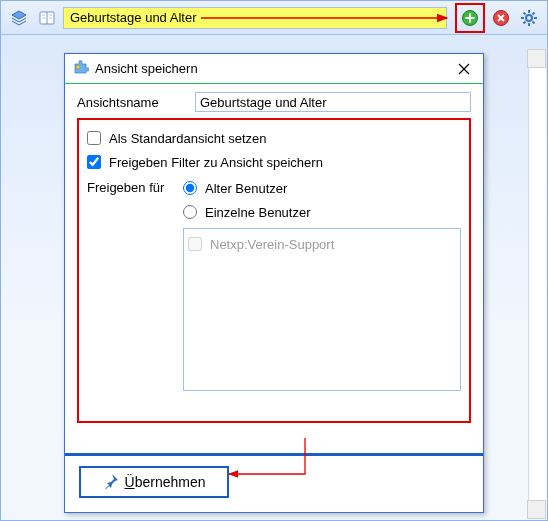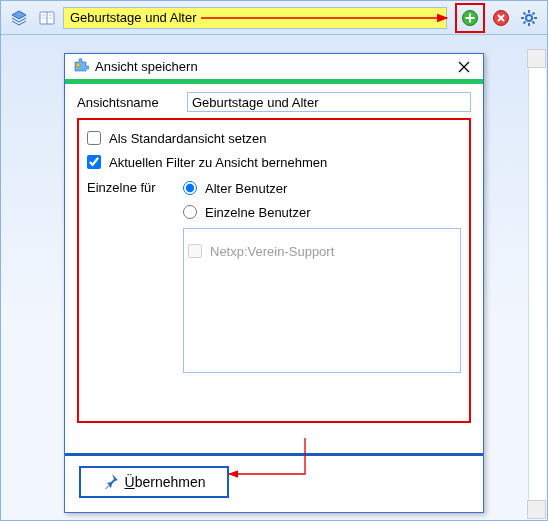--- a/index.html
+++ b/index.html
@@ -56,37 +56,37 @@
     width: 420px; height: 460px;
     background: #fff;
     border: 1px solid #3a6fd8;
     box-shadow: 2px 2px 5px rgba(0,0,0,0.25);
     display: flex; flex-direction: column;
   }
   .dlg-title {
     height: 30px;
     display: flex; align-items: center;
     padding: 0 8px;
-    border-bottom: 5px solid #22c55e;
+    border-bottom: 1px solid #22c55e;
     gap: 6px;
   }
   .dlg-title .spacer { flex: 1; }
   .dlg-close {
     width: 22px; height: 22px;
     display: flex; align-items: center; justify-content: center;
     font-size: 16px; font-weight: 400;
   }
 
   .dlg-body {
     flex: 1;
     padding: 8px 12px 0 12px;
     position: relative;
   }
 
-  .row-name { display: flex; align-items: center; margin-bottom: 6px; gap: 12px;}
+  .row-name { display: flex; align-items: center; margin-bottom: 6px; gap: 20px;}
   .row-name label { width: 98px; }
   .row-name input {
     flex: 1; height: 20px; border: 1px solid #a4c0e4;
     padding: 0 4px; font-family: inherit; font-size: 13px; background:#fff;
   }
 
   .red-box {
     border: 2px solid #e30000;
     position: relative;
     padding: 6px 8px 8px 8px;
@@ -96,23 +96,23 @@
   .cb-row, .rd-row { display: flex; align-items: center; height: 24px; gap:4px; }
   input[type=checkbox], input[type=radio] { width:14px; height:14px; margin:0 4px 0 0; }
 
   .share-block { display: flex; gap: 10px; margin-top: 2px;}
   .share-label { width: 86px; padding-top:4px; }
   .share-opts { flex: 1; }
 
   .listbox {
     margin-top: 4px;
     border: 1px solid #a4c0e4;
-    height: 145px;
-    background: #fff;
-    padding: 12px 4px;
+    height: 163px;
+    background: #fff;
+    padding: 5px 4px;
     color: #9d9d9d;
   }
   .listbox .cb-row { color: #9d9d9d; height:20px; }
 
   
   .dlg-footer {
     border-top: 3px solid #1a5bc4;
     margin: 0;
     padding: 10px 6px 14px 14px;
     display: flex; justify-content: space-between;
@@ -247,25 +247,25 @@
     </div>
 
     <div class="red-box">
 
       <div class="cb-row">
         <input type="checkbox" style="">
         <span>Als Standardansicht setzen</span>
       </div>
       <div class="cb-row">
         <input type="checkbox" checked="" style="">
-        <span>Aktuellen Filter zu Ansicht bernehmen</span>
+        <span>Freigeben Filter zu Ansicht speichern</span>
       </div>
 
       <div class="share-block">
-        <div class="share-label">Einzelne für</div>
+        <div class="share-label">Freigeben für</div>
         <div class="share-opts">
           <div class="rd-row">
             <input type="radio" name="share" checked="" style="">
             <span>Alter Benutzer</span>
           </div>
           <div class="rd-row">
             <input type="radio" name="share" style="">
             <span>Einzelne Benutzer</span>
           </div>
 

